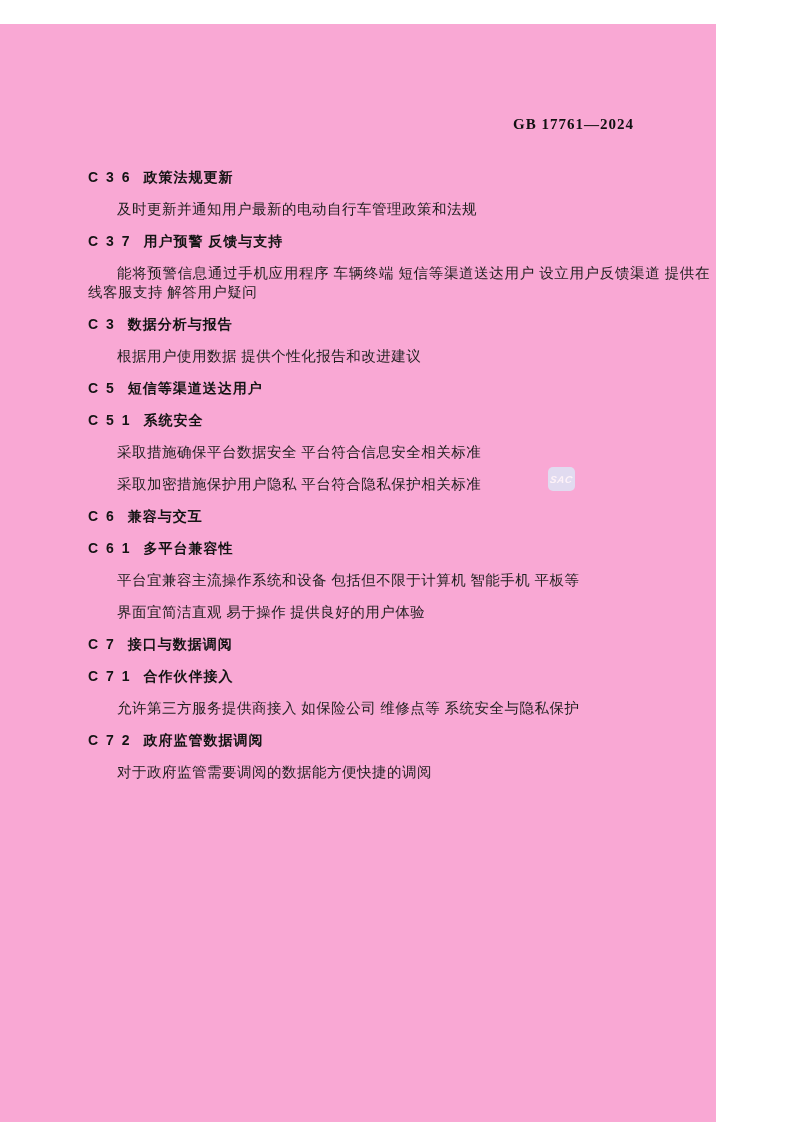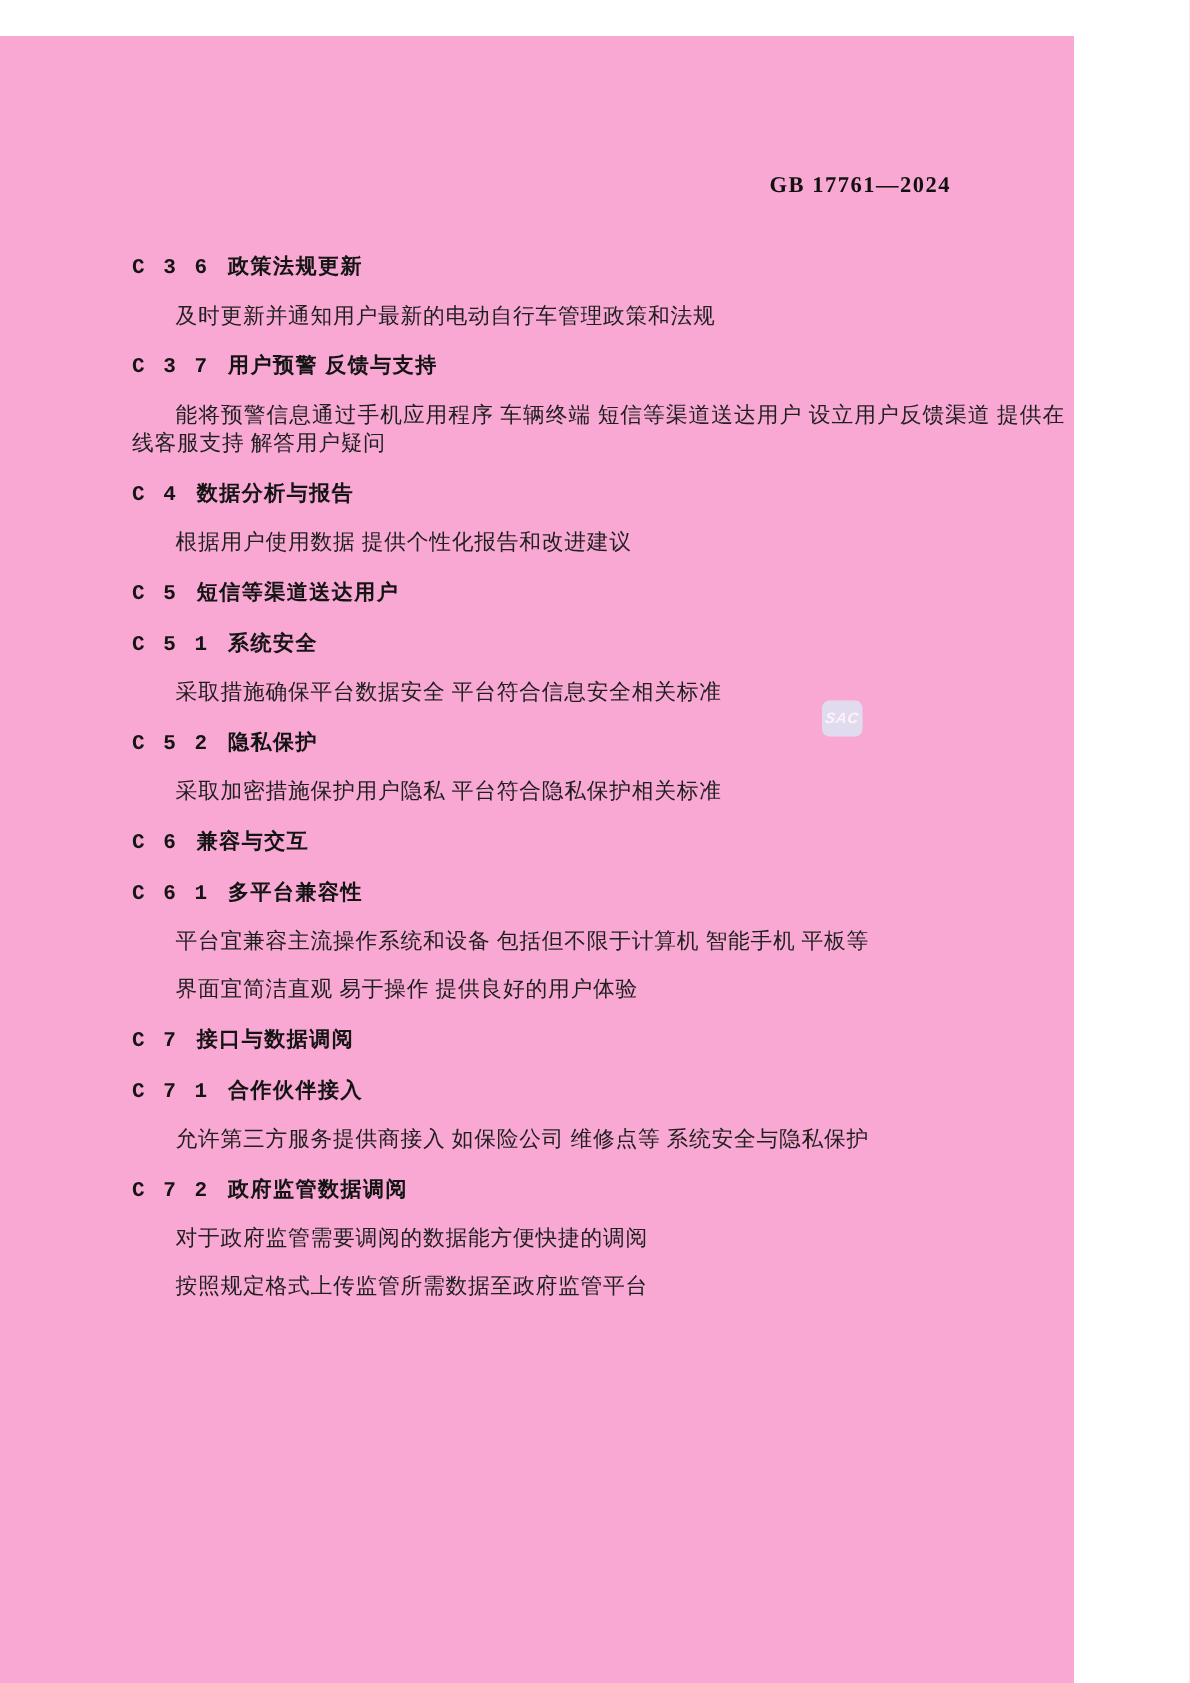--- a/index.html
+++ b/index.html
@@ -40,21 +40,21 @@
     gap: 12px;
     margin: 0 0 13px 0;
     font-family: "Liberation Sans", "DejaVu Sans", sans-serif;
     font-weight: bold;
     font-size: 14px;
     line-height: 19px;
     letter-spacing: 1px;
     color: #141414;
   }
   .sec-heading .sec-num {
-    font-family: Liberation Mono, monospace;
+    font-family: Liberation Sans, sans-serif;
     font-weight: bold;
     letter-spacing: 2px;
     white-space: nowrap;
   }
   .sec-para {
     margin: 0 0 13px 0;
     font-size: 14.5px;
     line-height: 19px;
     letter-spacing: 0.5px;
     text-indent: 2em;
@@ -100,37 +100,33 @@
       <span class="sec-num">C 3 6</span>
       <span class="sec-title">政策法规更新</span>
     </div>
       <p class="sec-para">及时更新并通知用户最新的电动自行车管理政策和法规</p>
       <div class="sec-heading">
       <span class="sec-num">C 3 7</span>
       <span class="sec-title">用户预警 反馈与支持</span>
     </div>
       <p class="sec-para">能将预警信息通过手机应用程序 车辆终端 短信等渠道送达用户 设立用户反馈渠道 提供在线客服支持 解答用户疑问</p>
       <div class="sec-heading">
-      <span class="sec-num">C 4</span>
+      <span class="sec-num">C 3</span>
       <span class="sec-title">数据分析与报告</span>
     </div>
       <p class="sec-para">根据用户使用数据 提供个性化报告和改进建议</p>
       <div class="sec-heading">
       <span class="sec-num">C 5</span>
       <span class="sec-title">短信等渠道送达用户</span>
     </div>
       <div class="sec-heading">
       <span class="sec-num">C 5 1</span>
       <span class="sec-title">系统安全</span>
     </div>
       <p class="sec-para">采取措施确保平台数据安全 平台符合信息安全相关标准</p>
-      <div class="sec-heading">
-      <span class="sec-num">C 5 2</span>
-      <span class="sec-title">隐私保护</span>
-    </div>
       <p class="sec-para">采取加密措施保护用户隐私 平台符合隐私保护相关标准</p>
       <div class="sec-heading">
       <span class="sec-num">C 6</span>
       <span class="sec-title">兼容与交互</span>
     </div>
       <div class="sec-heading">
       <span class="sec-num">C 6 1</span>
       <span class="sec-title">多平台兼容性</span>
     </div>
       <p class="sec-para">平台宜兼容主流操作系统和设备 包括但不限于计算机 智能手机 平板等</p>
@@ -142,16 +138,15 @@
       <div class="sec-heading">
       <span class="sec-num">C 7 1</span>
       <span class="sec-title">合作伙伴接入</span>
     </div>
       <p class="sec-para">允许第三方服务提供商接入 如保险公司 维修点等 系统安全与隐私保护</p>
       <div class="sec-heading">
       <span class="sec-num">C 7 2</span>
       <span class="sec-title">政府监管数据调阅</span>
     </div>
       <p class="sec-para">对于政府监管需要调阅的数据能方便快捷的调阅</p>
-      <p class="sec-para">按照规定格式上传监管所需数据至政府监管平台</p>
     </div>
 
 </div>
 
 </body></html>

